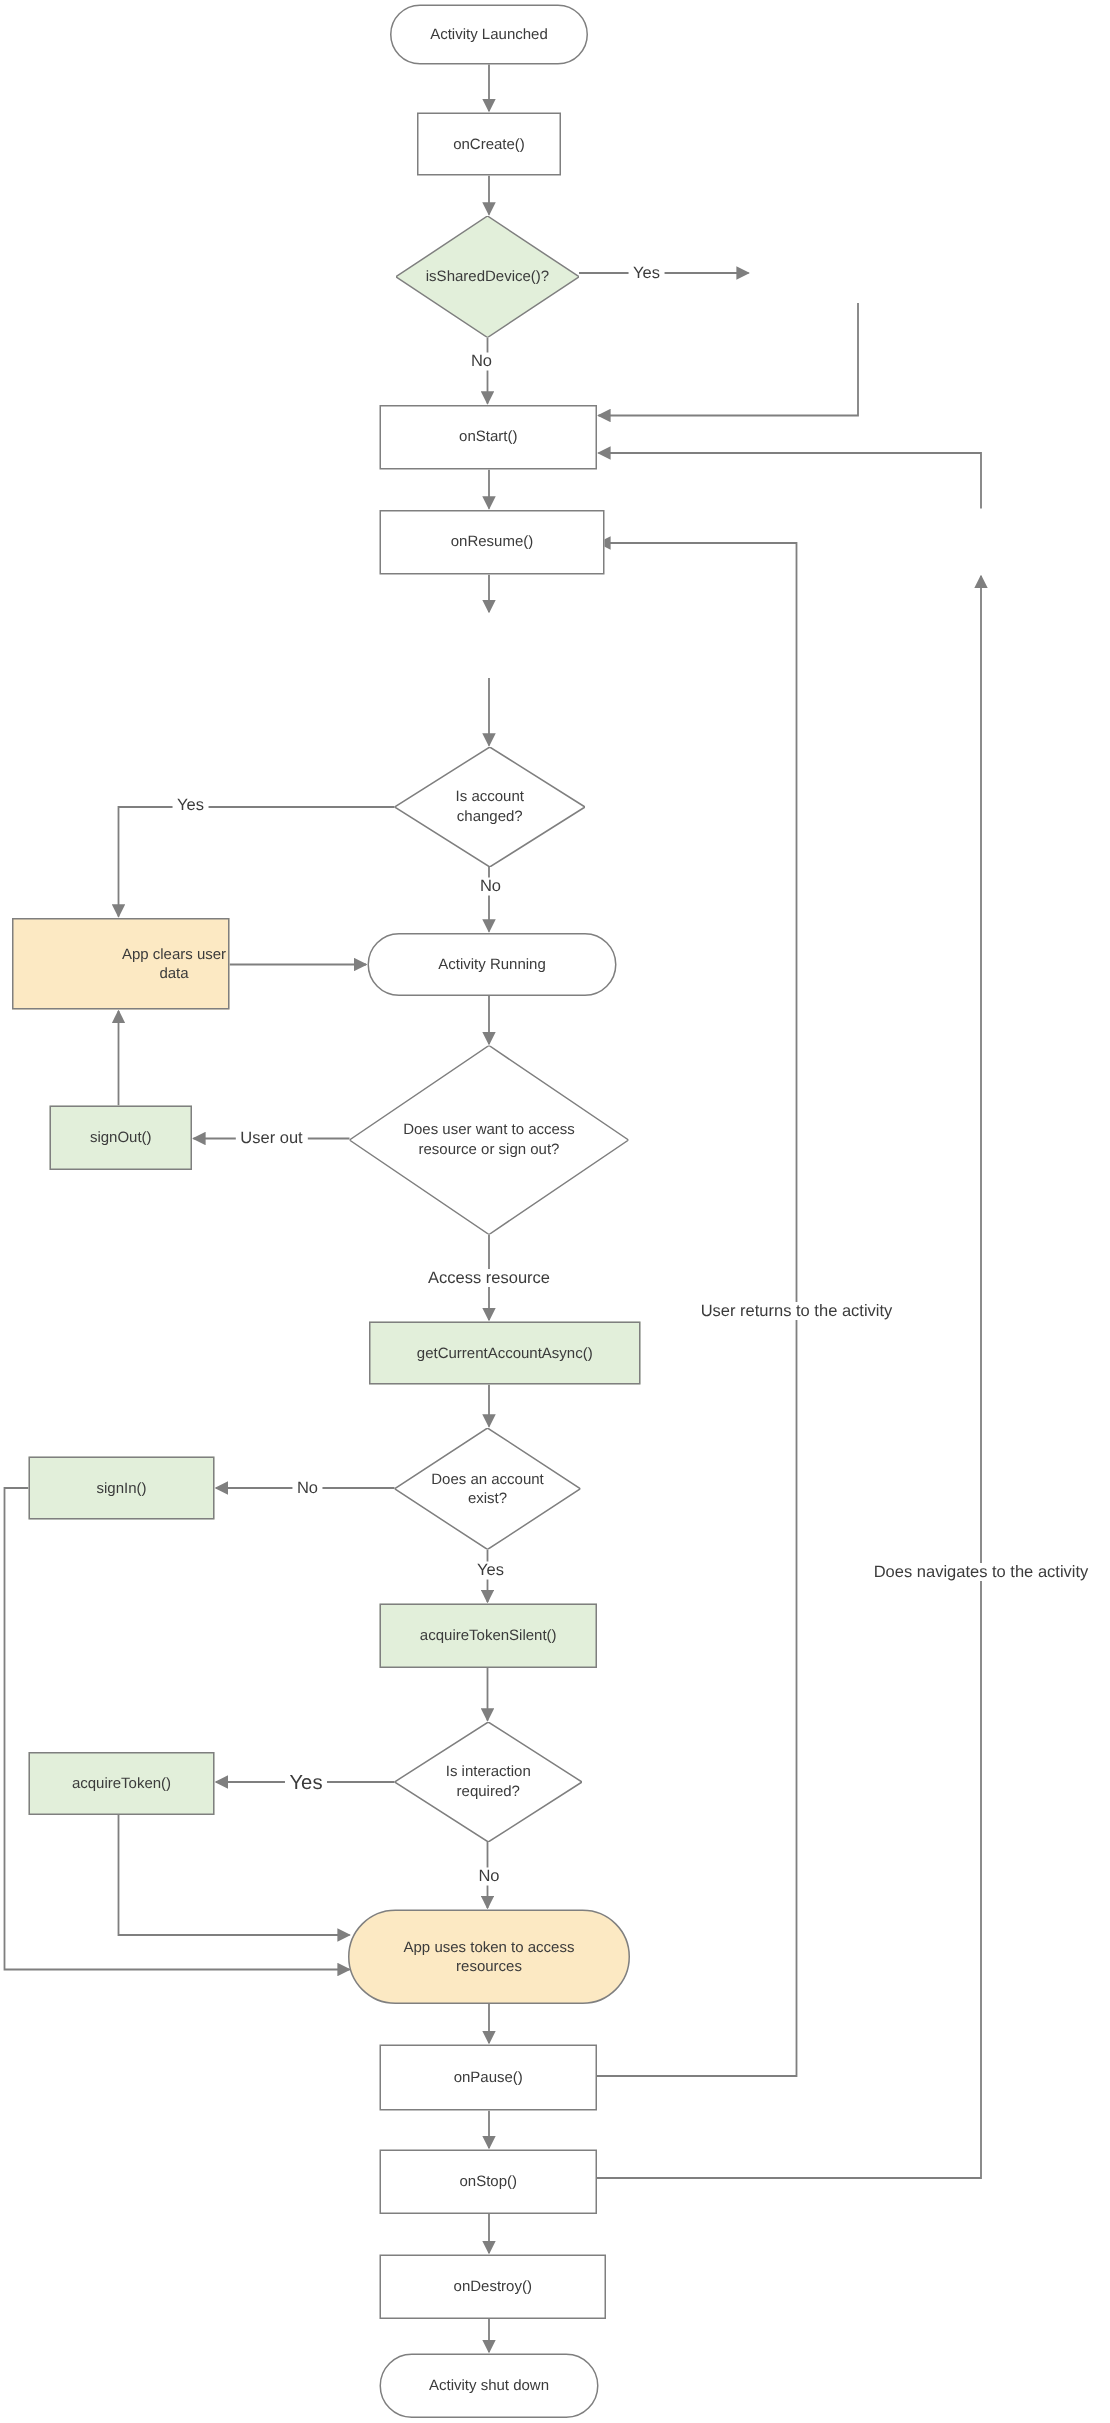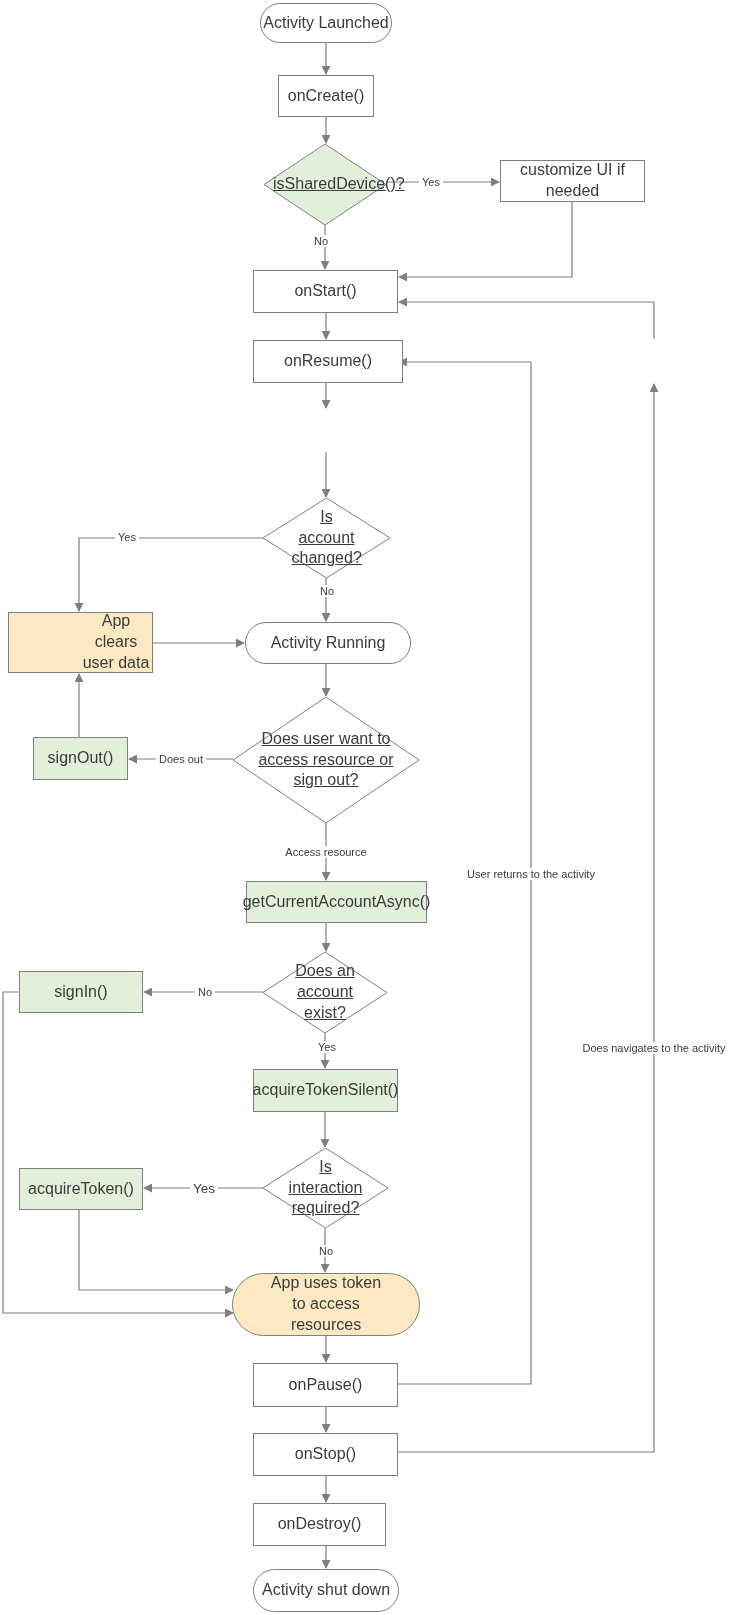--- a/index.html
+++ b/index.html
@@ -15,28 +15,28 @@
   #canvas{
     position:relative;width:740px;height:1615px;background:var(--background);
     font-family:"Liberation Sans","DejaVu Sans",sans-serif;color:var(--text);
     overflow:hidden;
   }
   .edges{position:absolute;left:0;top:0;z-index:0;}
   .edges path{fill:none;stroke:var(--line);stroke-width:1.2px;}
   #arr path{fill:var(--line);stroke:none;}
   .node{
     position:absolute;z-index:1;display:flex;align-items:center;justify-content:center;
-    text-align:center;font-size:16px;line-height:1.3;box-sizing:border-box;
+    text-align:center;font-size:10px;line-height:1.3;box-sizing:border-box;
   }
   .proc{background:var(--white-fill);border:1px solid var(--node-border);}
   .proc.green{background:var(--green-fill);}
   .proc.tan{background:var(--tan-fill);justify-content:flex-end;}
   .stadium{border:1px solid var(--node-border);border-radius:999px;background:var(--white-fill);}
   .stadium.tan{background:var(--tan-fill);}
-  .diamond{background:transparent;border:none;text-decoration:underline;}
+  .diamond{background:transparent;border:none;}
   .diamond .dshape{position:absolute;left:0;top:0;width:100%;height:100%;}
   .diamond .dshape polygon{fill:var(--white-fill);stroke:var(--node-border);vector-effect:non-scaling-stroke;}
   .diamond.green .dshape polygon{fill:var(--green-fill);}
   .node .lbl{position:relative;z-index:2;display:block;}
   .elabel{
     position:absolute;z-index:3;transform:translate(-50%,-50%);
     background:var(--background);padding:0 3px;font-size:11px;white-space:nowrap;color:var(--text);
   }
   .elabel.big{font-size:13.5px;}
 </style>
@@ -91,23 +91,20 @@
     <span class="lbl">onCreate()</span>
   </div>
 
   <div class="node diamond green" style="left:264px;top:144px;width:122px;height:81px">
     <svg class="dshape" viewBox="0 0 100 100" preserveAspectRatio="none">
         <polygon points="50,0 100,50 50,100 0,50"></polygon>
       </svg>
     <span class="lbl" style="max-width:104px">isSharedDevice()?</span>
   </div>
 
-  <div class="node proc" style="left:500px;top:160px;width:145px;height:42px">
-    <span class="lbl">customize UI if needed</span>
-  </div>
 
   <div class="node proc" style="left:253px;top:270px;width:145px;height:43px">
     <span class="lbl">onStart()</span>
   </div>
 
   <div class="node proc" style="left:253px;top:340px;width:150px;height:43px">
     <span class="lbl">onResume()</span>
   </div>
 
 
@@ -173,33 +170,33 @@
   </div>
 
   <div class="node proc" style="left:253px;top:1363px;width:145px;height:44px">
     <span class="lbl">onPause()</span>
   </div>
 
   <div class="node proc" style="left:253px;top:1433px;width:145px;height:43px">
     <span class="lbl">onStop()</span>
   </div>
 
-  <div class="node proc" style="left:253px;top:1503px;width:133px;height:43px">
+  <div class="node proc" style="left:253px;top:1503px;width:151px;height:43px">
     <span class="lbl">onDestroy()</span>
   </div>
 
   <div class="node stadium" style="left:253px;top:1569px;width:146px;height:43px">
     <span class="lbl">Activity shut down</span>
   </div>
 
   <div class="elabel" style="left:431px;top:182px">Yes</div>
   <div class="elabel" style="left:321px;top:241px">No</div>
   <div class="elabel" style="left:127px;top:537px">Yes</div>
   <div class="elabel" style="left:327px;top:591px">No</div>
-  <div class="elabel" style="left:181px;top:759px">Does out</div>
+  <div class="elabel" style="left:181px;top:759px">User out</div>
   <div class="elabel" style="left:326px;top:852px">Access resource</div>
   <div class="elabel" style="left:205px;top:992px">No</div>
   <div class="elabel" style="left:327px;top:1047px">Yes</div>
   <div class="elabel big" style="left:204px;top:1188px">Yes</div>
   <div class="elabel" style="left:326px;top:1251px">No</div>
   <div class="elabel" style="left:531px;top:874px">User returns to the activity</div>
   <div class="elabel" style="left:654px;top:1048px">Does navigates to the activity</div>
 
 </div>
 

